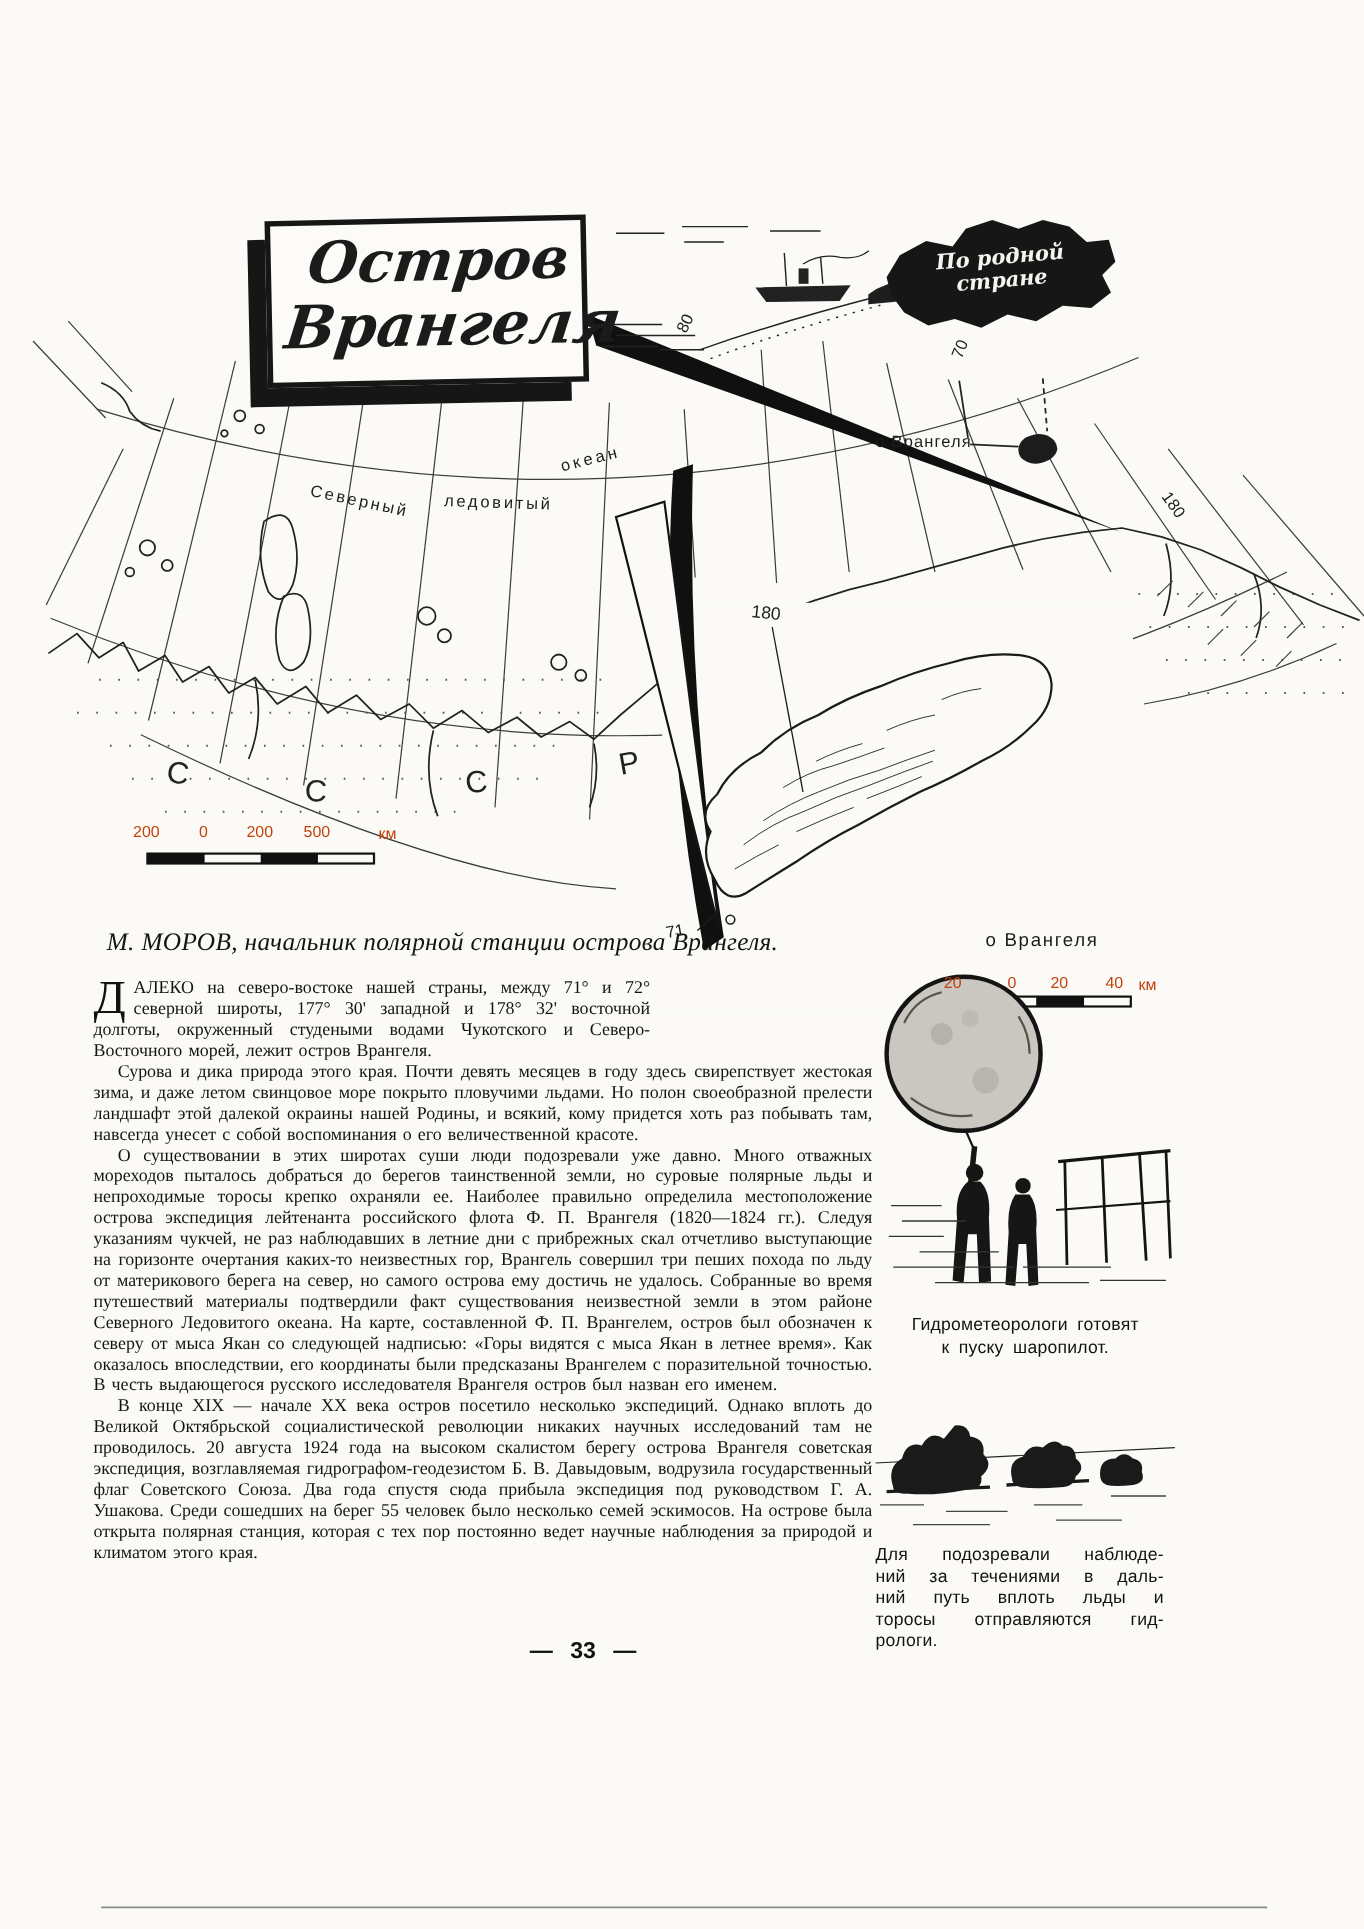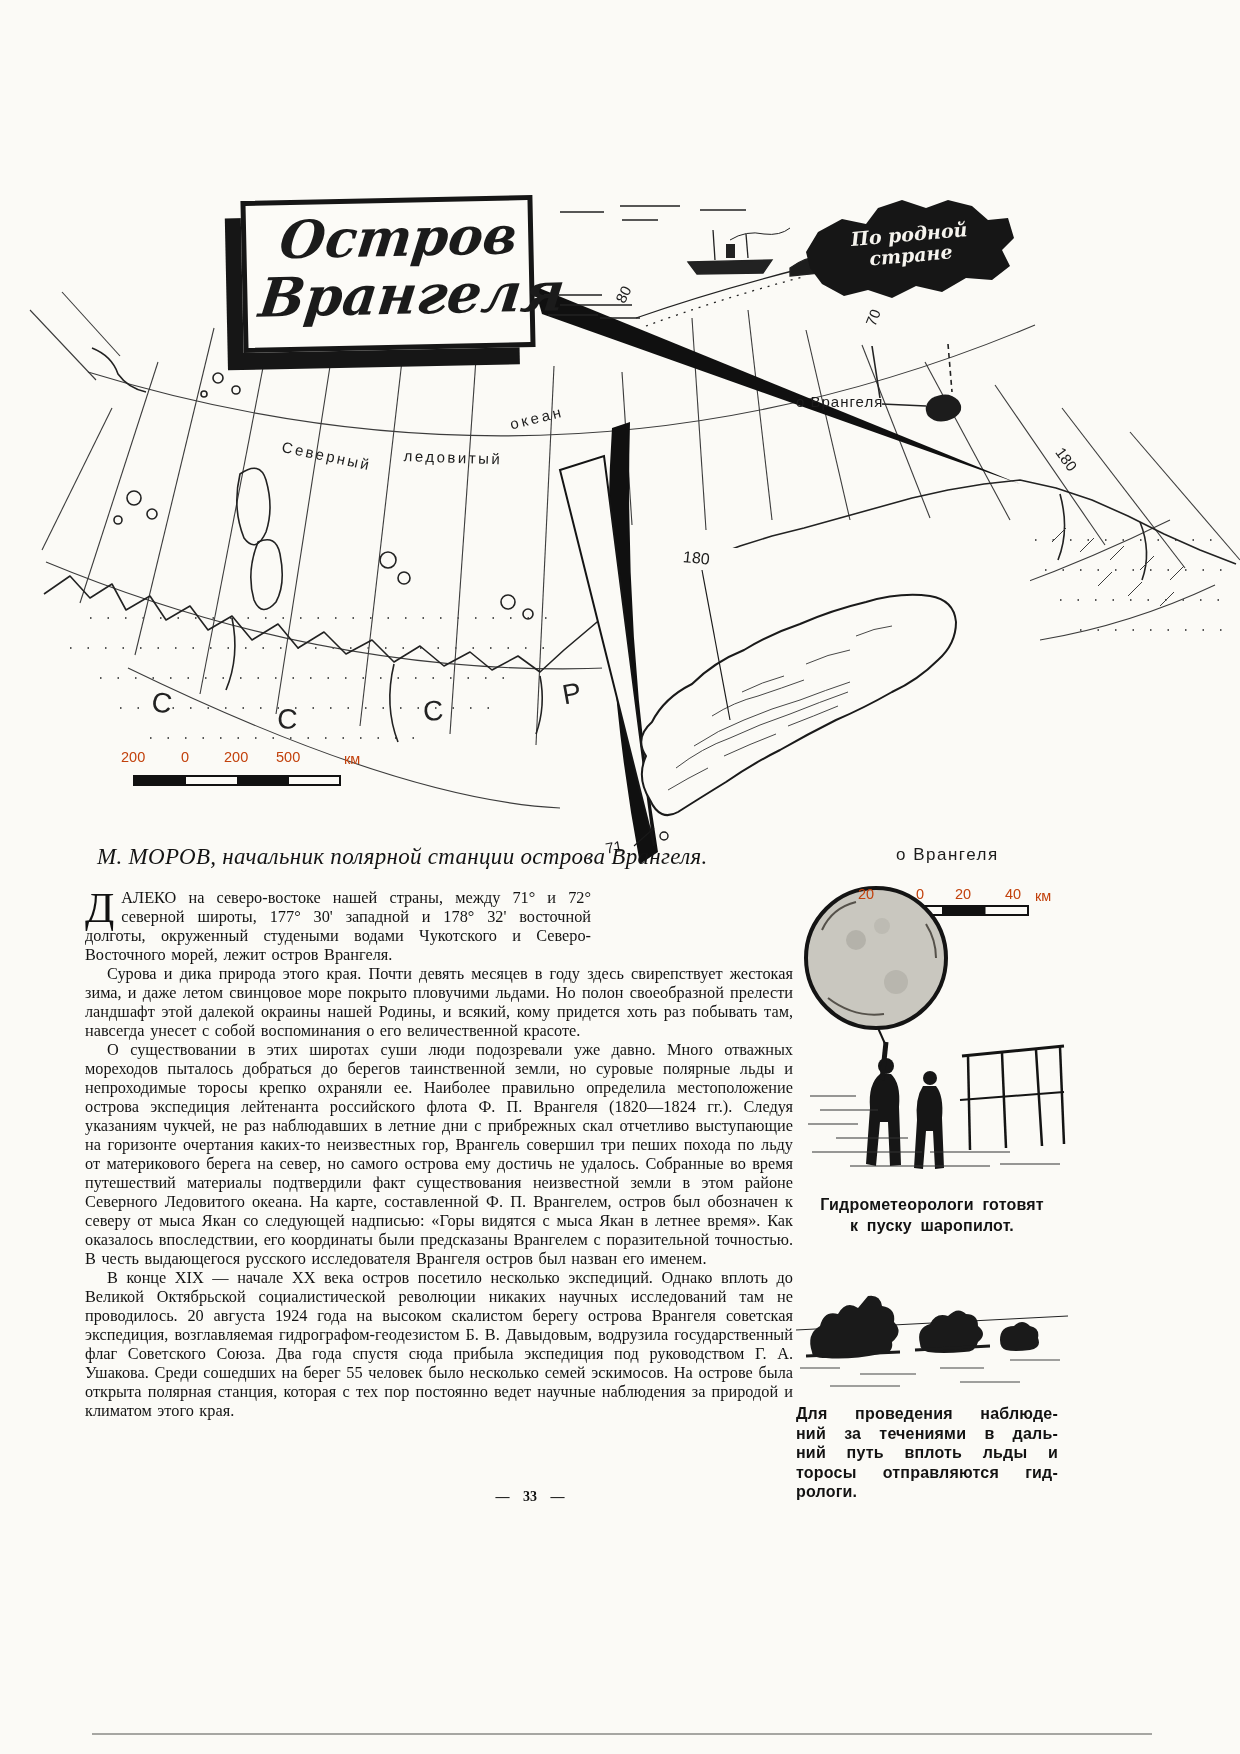--- a/index.html
+++ b/index.html
@@ -69,30 +69,30 @@
   .article p{margin:0;padding:0;}
   .article p.ind{text-indent:22px;}
   .p1{width:506px;}
   .dropcap{
     float:left;font-size:43px;line-height:35px;padding:2px 7px 0 0;
     font-family:"Liberation Serif",serif;color:#111;
   }
 
   
   .cap{
-    position:absolute;font-family:"Liberation Sans",sans-serif;font-weight:bold;
+    position:absolute;font-family:"Liberation Sans",sans-serif;font-weight:normal;
     font-size:16px;color:#121212;letter-spacing:.2px;
   }
   .cap1{left:796px;top:1194px;width:272px;line-height:21px;text-align:center;word-spacing:4px;}
   .cap2{left:796px;top:1404px;width:262px;line-height:19.5px;}
   .cap2 .jl{text-align:justify;text-align-last:justify;word-spacing:2px;}
   .cap2 .cl{}
   .pageno{
     position:absolute;left:85px;top:1489px;width:890px;text-align:center;
-    font-family:Liberation Serif, serif;font-weight:bold;font-size:14px;
+    font-family:Liberation Sans, sans-serif;font-weight:bold;font-size:21px;
     color:#111;word-spacing:10px;
   }
 </style>
 </head>
 <body>
 
 <div class="page">
 
   <svg class="art" width="1240" height="1754" viewBox="0 0 1240 1754">
 
@@ -301,21 +301,21 @@
     <p class="ind">Сурова и дика природа этого края. Почти девять месяцев в году здесь свирепствует жестокая зима, и даже летом свинцовое море покрыто пловучими льдами. Но полон своеобразной прелести ландшафт этой далекой окраины нашей Родины, и всякий, кому придется хоть раз побывать там, навсегда унесет с собой воспоминания о его величественной красоте.</p>
     <p class="ind">О существовании в этих широтах суши люди подозревали уже давно. Много отважных мореходов пыталось добраться до берегов таинственной земли, но суровые полярные льды и непроходимые торосы крепко охраняли ее. Наиболее правильно определила местоположение острова экспедиция лейтенанта российского флота Ф. П. Врангеля (1820—1824 гг.). Следуя указаниям чукчей, не раз наблюдавших в летние дни с прибрежных скал отчетливо выступающие на горизонте очертания каких-то неизвестных гор, Врангель совершил три пеших похода по льду от материкового берега на север, но самого острова ему достичь не удалось. Собранные во время путешествий материалы подтвердили факт существования неизвестной земли в этом районе Северного Ледовитого океана. На карте, составленной Ф. П. Врангелем, остров был обозначен к северу от мыса Якан со следующей надписью: «Горы видятся с мыса Якан в летнее время». Как оказалось впоследствии, его координаты были предсказаны Врангелем с поразительной точностью. В честь выдающегося русского исследователя Врангеля остров был назван его именем.</p>
     <p class="ind">В конце XIX — начале XX века остров посетило несколько экспедиций. Однако вплоть до Великой Октябрьской социалистической революции никаких научных исследований там не проводилось. 20 августа 1924 года на высоком скалистом берегу острова Врангеля советская экспедиция, возглавляемая гидрографом-геодезистом Б. В. Давыдовым, водрузила государственный флаг Советского Союза. Два года спустя сюда прибыла экспедиция под руководством Г. А. Ушакова. Среди сошедших на берег 55 человек было несколько семей эскимосов. На острове была открыта полярная станция, которая с тех пор постоянно ведет научные наблюдения за природой и климатом этого края.</p>
   </div>
 
   <div class="cap cap1">
     <div>Гидрометеорологи готовят</div>
     <div>к пуску шаропилот.</div>
   </div>
   <div class="cap cap2">
-    <div class="jl">Для проведения наблюде-</div>
+    <div class="jl">Для подозревали наблюде-</div>
     <div class="jl">ний за течениями в даль-</div>
     <div class="jl">ний путь вплоть льды и</div>
     <div class="jl">торосы отправляются гид-</div>
     <div class="cl">рологи.</div>
   </div>
 
   <div class="pageno">— 33 —</div>
 
 </div>
 

